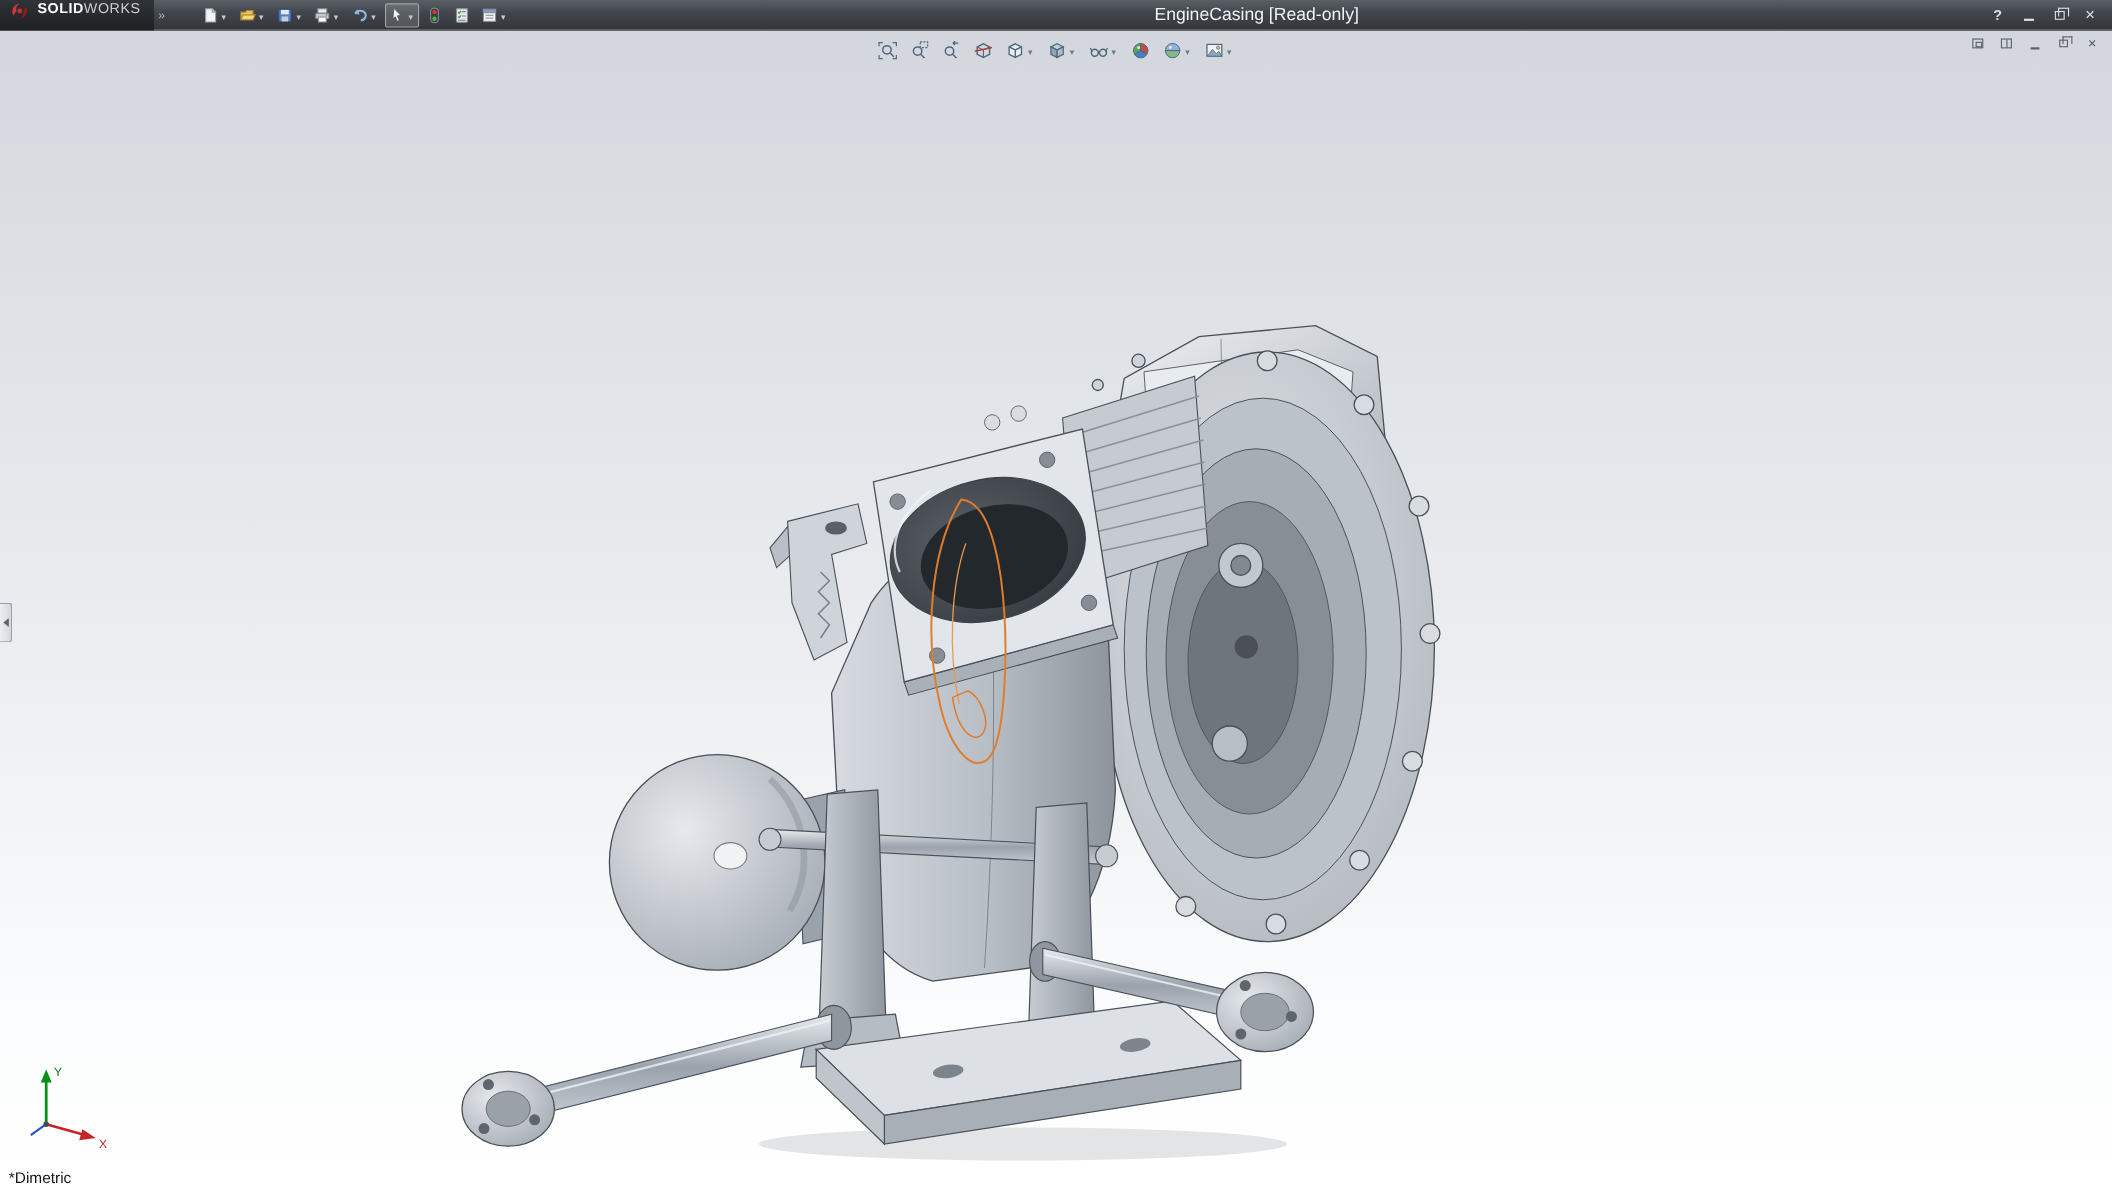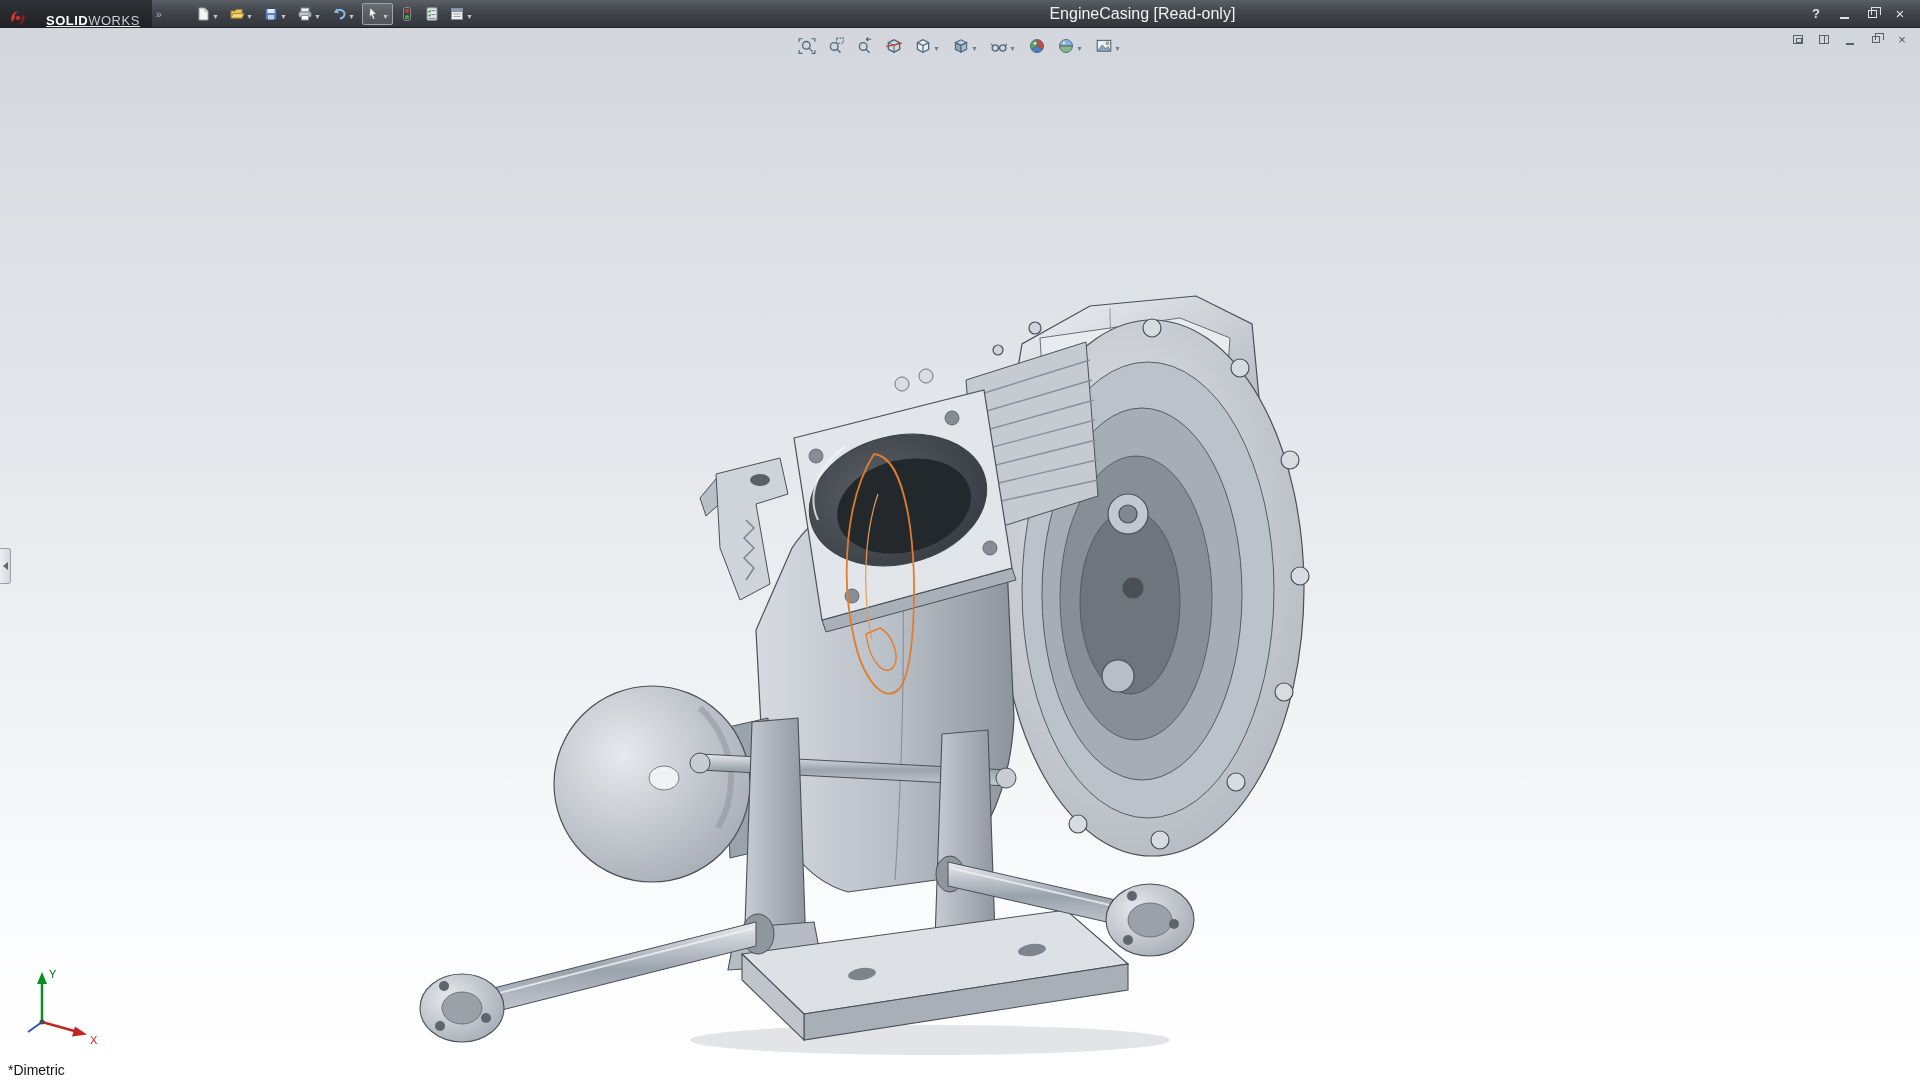--- a/index.html
+++ b/index.html
@@ -8,24 +8,23 @@
   #app { position:relative; width:1920px; height:1080px; }
 
   
   .titlebar {
     position:absolute; top:0; left:0; width:1920px; height:28px;
     background:linear-gradient(180deg,#5a5f66 0%,#41454b 45%,#33373c 100%);
     display:flex; align-items:center; color:#e6e8ea;
     border-bottom:1px solid #1f2225;
   }
   .brand {
-    height:28px; display:flex; align-items:flex-end; gap:18px;
+    height:28px; display:flex; align-items:flex-start; gap:6px;
     padding:0 12px 0 8px;
     background:linear-gradient(180deg,#303337 0%,#1e2023 100%);
-    text-decoration:underline;
   }
   .brand-text { font-size:13px; letter-spacing:.5px; white-space:nowrap; }
   .brand-text .solid { font-weight:bold; color:#ffffff; }
   .brand-text .works { font-weight:normal; color:#c9cdd2; }
   .menu-expand { font-size:11px; color:#aeb3b9; padding:0 4px; }
 
   .tb-buttons { display:flex; align-items:center; gap:3px; margin-left:26px; }
   .tb-btn {
     display:flex; align-items:center; height:22px; padding:1px 2px;
     border:1px solid transparent; border-radius:2px; cursor:default;

